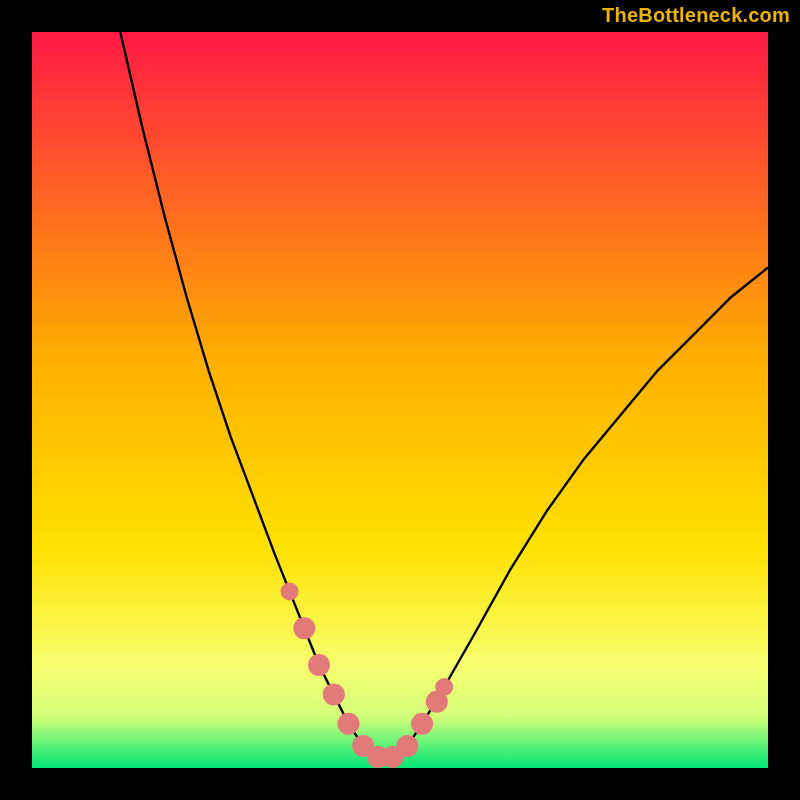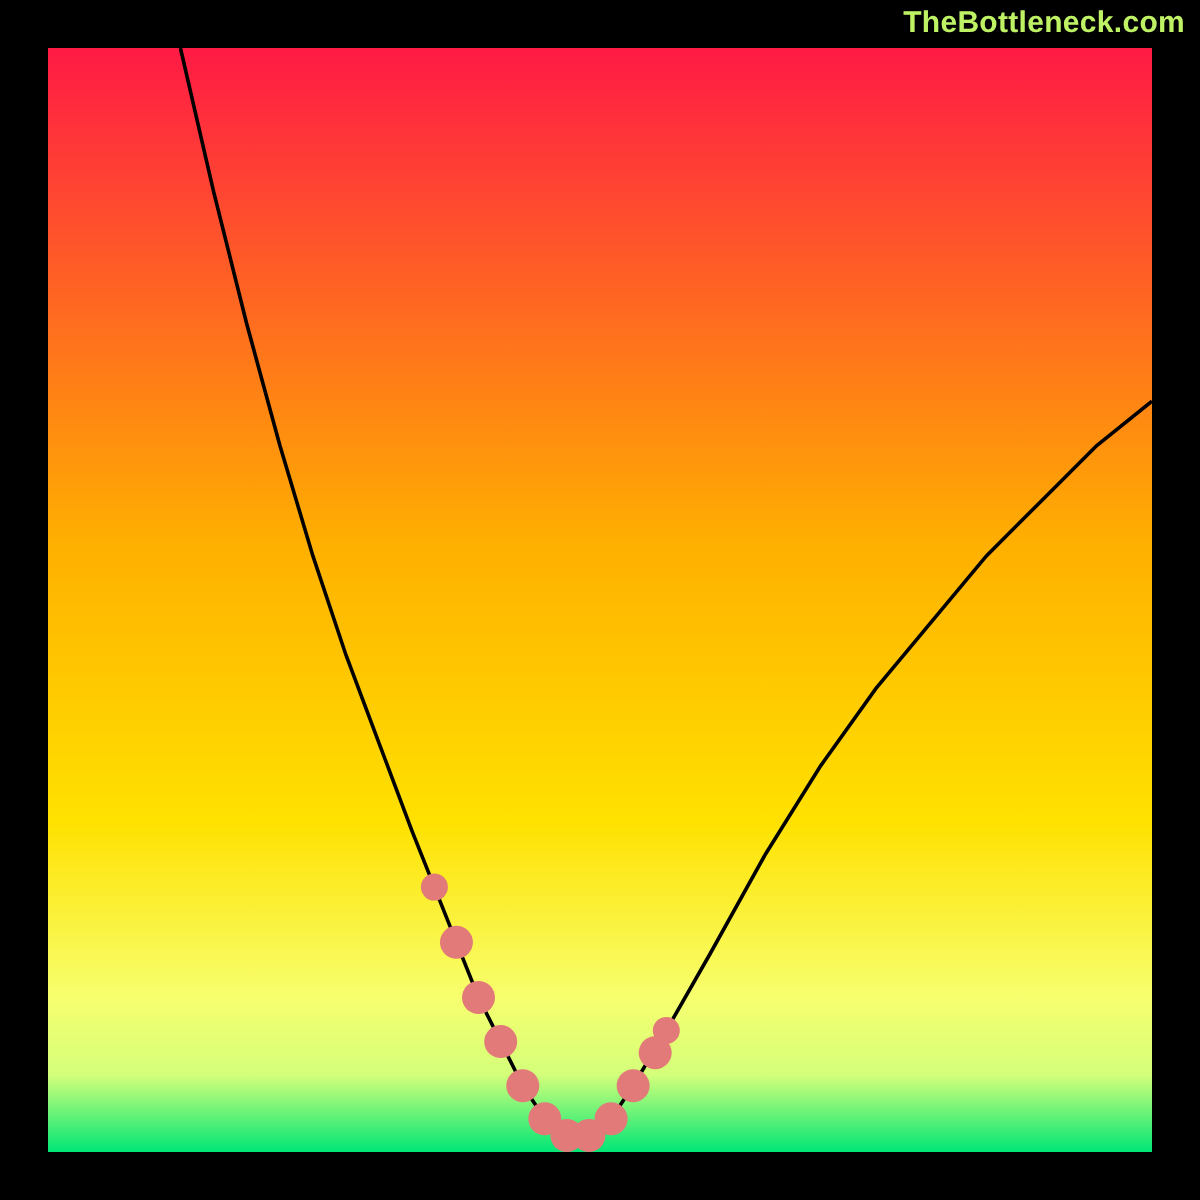--- a/index.html
+++ b/index.html
@@ -1,18 +1,18 @@
 <!DOCTYPE html>
 <html><head>
 <meta charset="utf-8">
 <style>
   html,body{margin:0;padding:0;width:800px;height:800px;overflow:hidden;background:#000;font-family:Arial,Helvetica,sans-serif}
   .frame{position:absolute;inset:0;background:#000}
   .plot{position:absolute;left:32px;top:32px;width:736px;height:736px}
-  .watermark{position:absolute;top:4px;right:10px;color:#bef264;font-size:20px;font-weight:600;letter-spacing:.2px}
+  .watermark{position:absolute;top:4px;right:10px;color:#eab308;font-size:20px;font-weight:600;letter-spacing:.2px}
   svg{display:block}
 </style>
 </head>
 <body>
 <div class="frame">
 
   <div class="watermark">TheBottleneck.com</div>
 
   <div class="plot">
     <svg id="chart-svg" width="736" height="736" viewBox="0 0 736 736">

